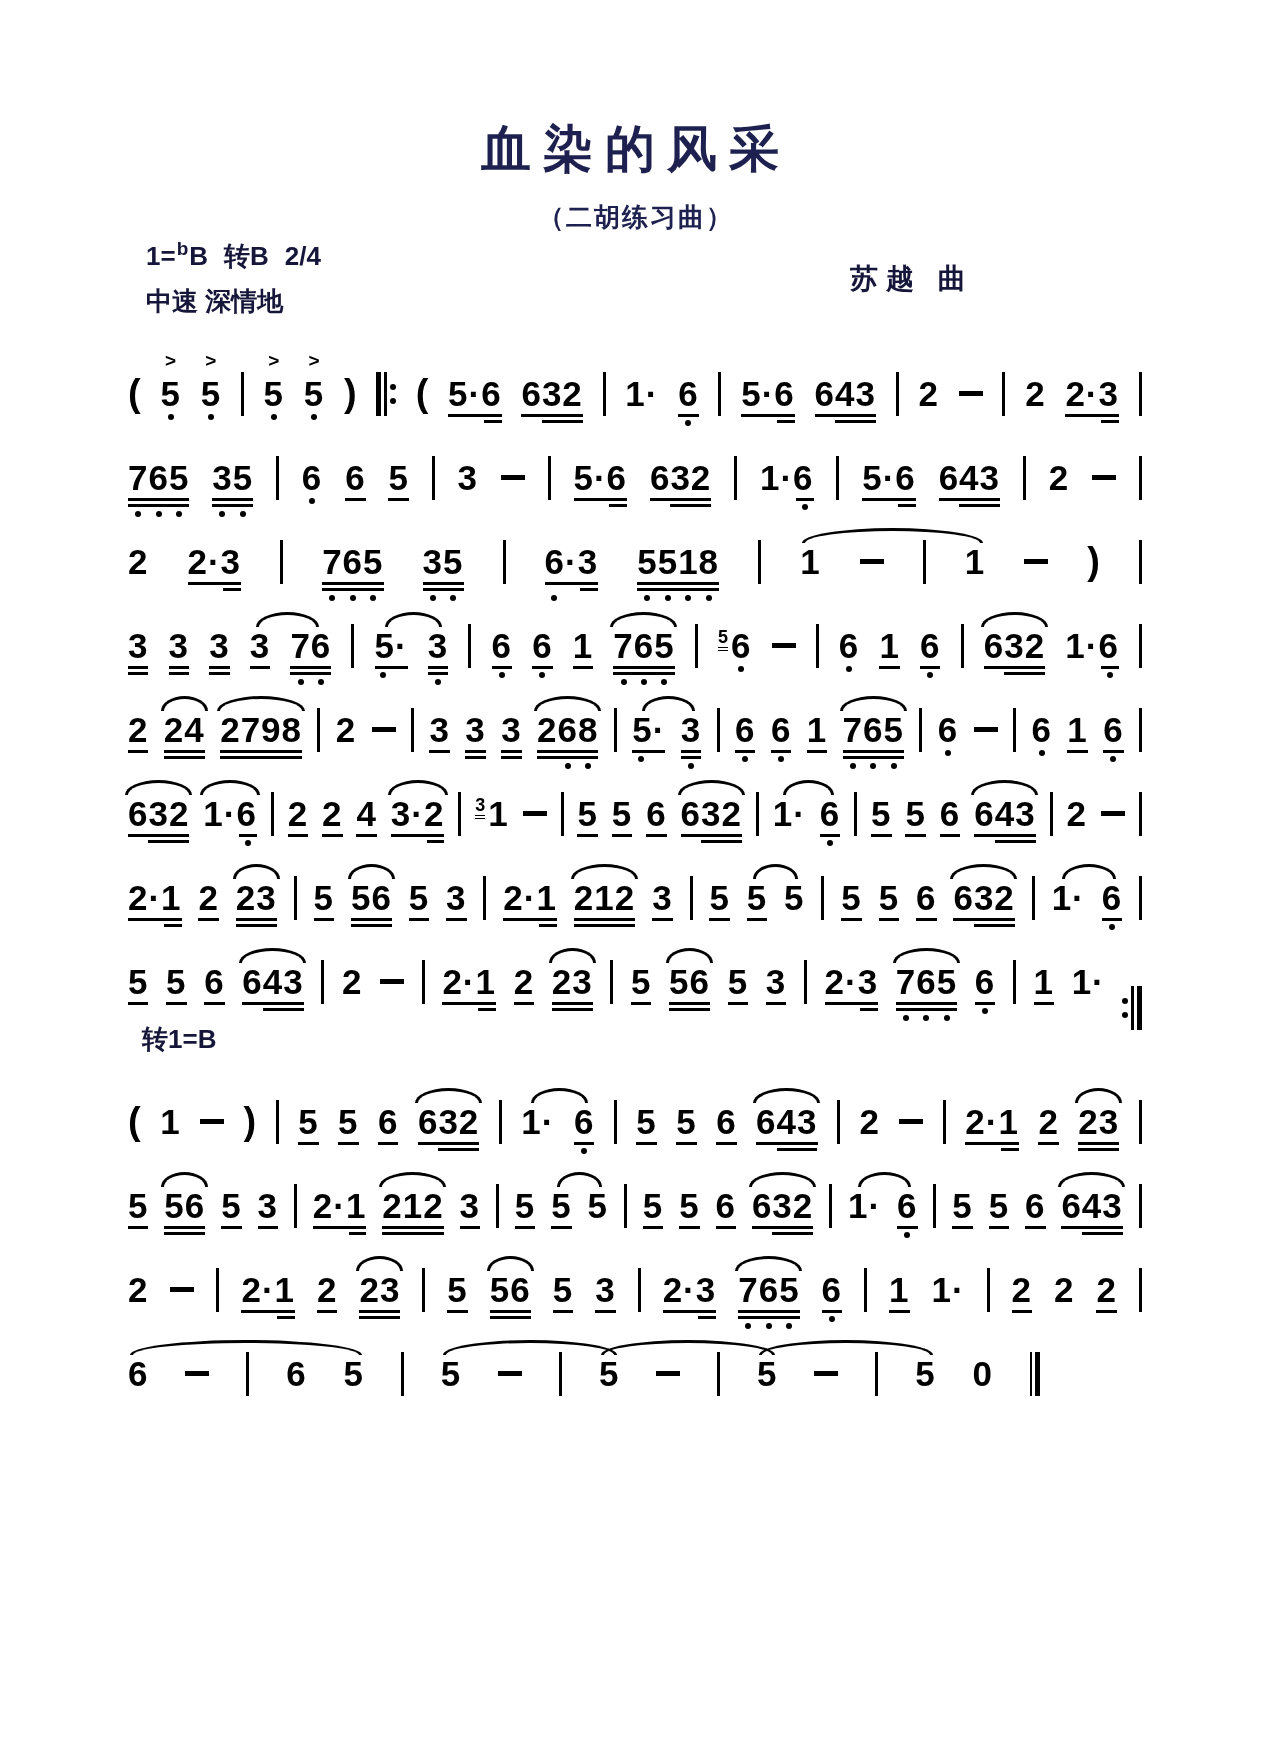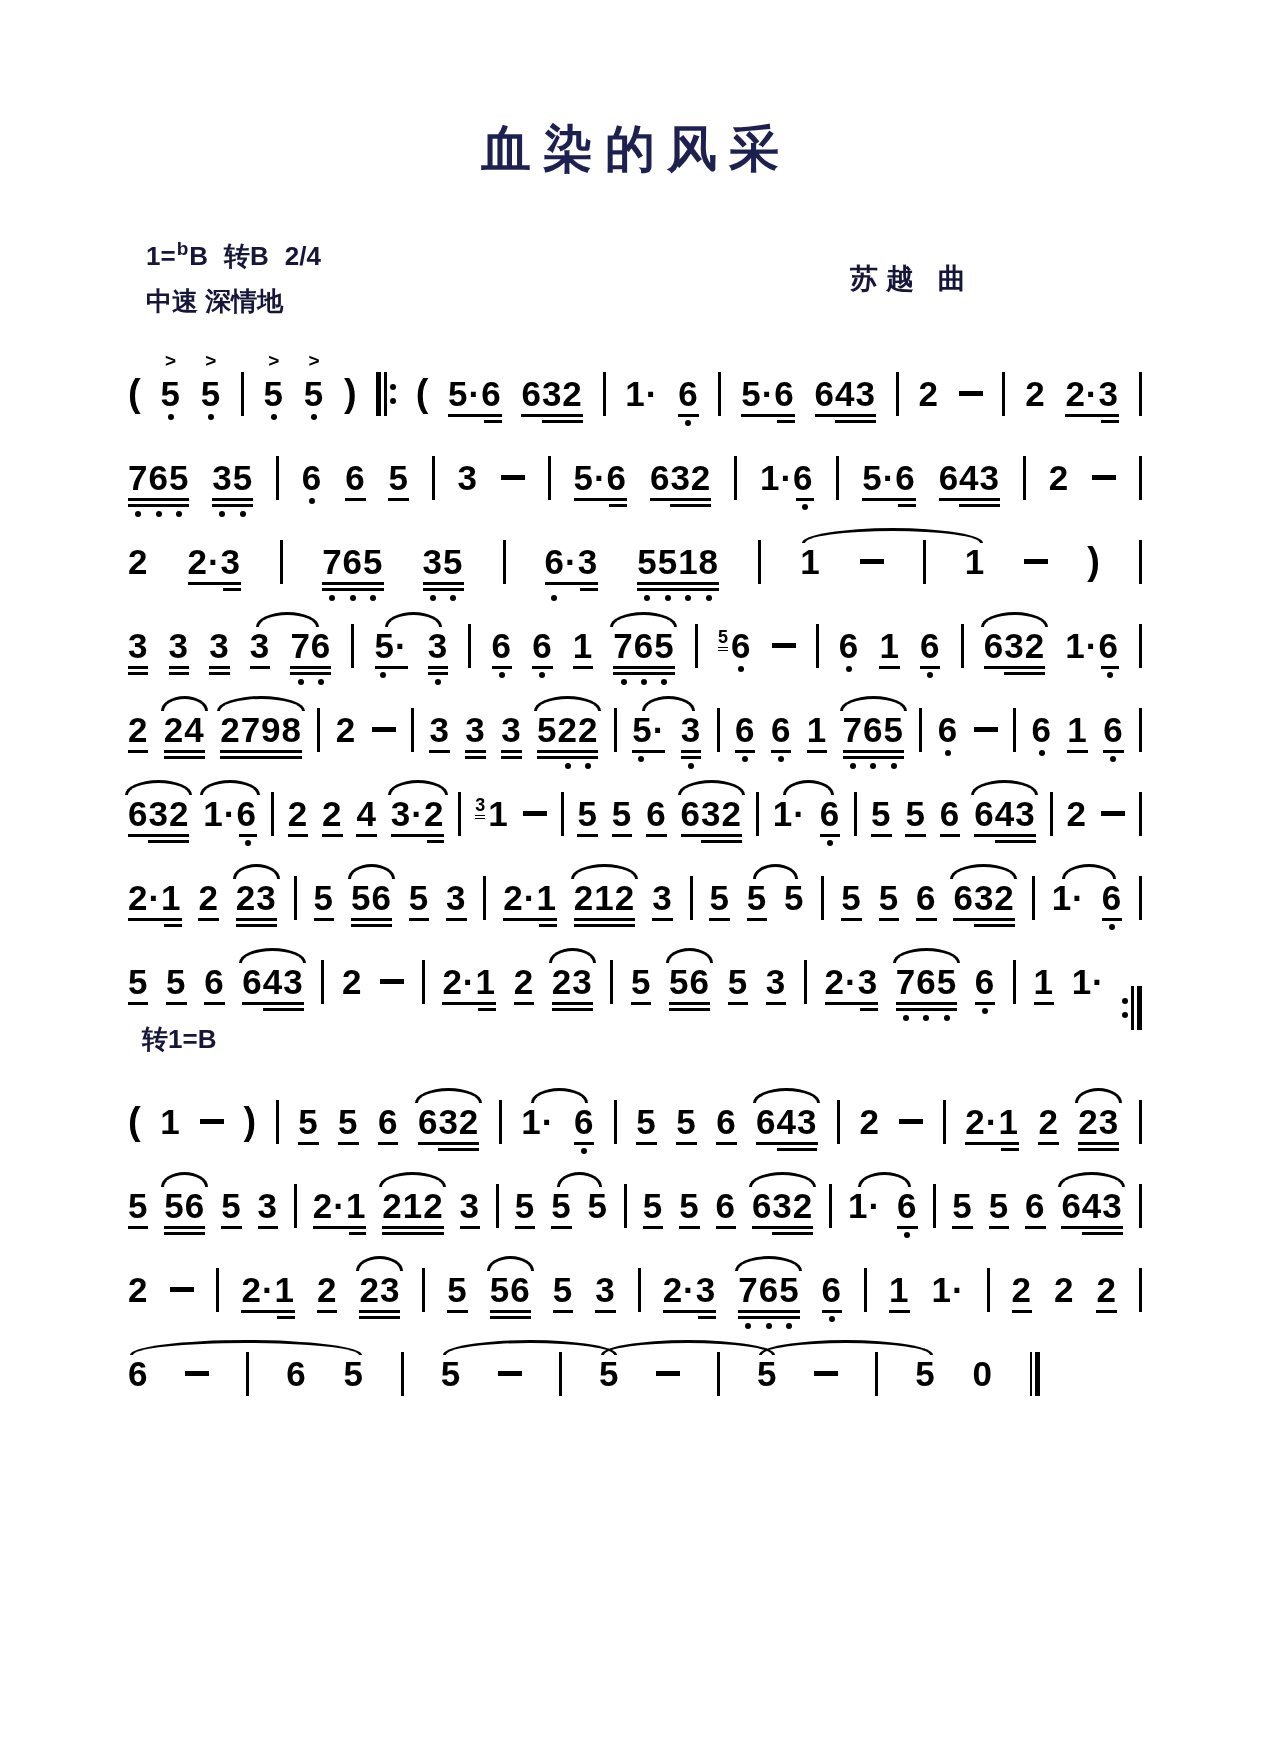--- a/index.html
+++ b/index.html
@@ -51,20 +51,21 @@
 
   .footer { position:absolute; top:1552px; left:650px; width:470px; height:54px;
             background:var(--fbg); color:var(--ffg); display:flex; align-items:center;
             justify-content:center; font-size:29px; font-weight:bold; letter-spacing:1px; }
 </style>
 </head>
 <body>
 
 <div class="page">
   <h1 class="title">血染的风采</h1>
+  <div class="subtitle">（二胡练习曲）</div>
   <div class="keysig"><span>1=</span><sup>b</sup><span>B</span><span class="ksp">转B</span><span class="ksp">2/4</span></div>
   <div class="composer">苏越 曲</div>
   <div class="tempo">中速 深情地</div>
   <div id="score" class="score">
       <div class="line">
         <div class="row">
           <span class="paren">(</span>
           <span class="note">
             <i class="accent">&gt;</i>
             <span class="dstack"><span class="digits">5</span><i class="odot" style="left: 50%; bottom: -9px;"></i></span>
@@ -314,21 +315,21 @@
           <span class="note">
             <span class="dstack"><span class="digits">3</span><i class="ul l1"></i></span>
           </span>
           <span class="note">
             <span class="dstack"><span class="digits">3</span><i class="ul l1"></i><i class="ul l2"></i></span>
           </span>
           <span class="note">
             <span class="dstack"><span class="digits">3</span><i class="ul l1"></i><i class="ul l2"></i></span>
           </span>
           <span class="note">
-            <span class="dstack"><span class="digits">522</span><i class="ul l1"></i><i class="ul l2"></i><i class="odot" style="left: 50%; bottom: -22px;"></i><i class="odot" style="left: 83.3333%; bottom: -22px;"></i></span>
+            <span class="dstack"><span class="digits">268</span><i class="ul l1"></i><i class="ul l2"></i><i class="odot" style="left: 50%; bottom: -22px;"></i><i class="odot" style="left: 83.3333%; bottom: -22px;"></i></span>
           </span>
           <span class="bar"></span>
           <span class="note">
             <span class="dstack"><span class="digits">5·</span><i class="ul l1"></i><i class="odot" style="left: 25%; bottom: -15px;"></i></span>
           </span>
           <span class="note">
             <span class="dstack"><span class="digits">3</span><i class="ul l1"></i><i class="ul l2"></i><i class="odot" style="left: 50%; bottom: -22px;"></i></span>
           </span>
           <span class="bar"></span>
           <span class="note">

